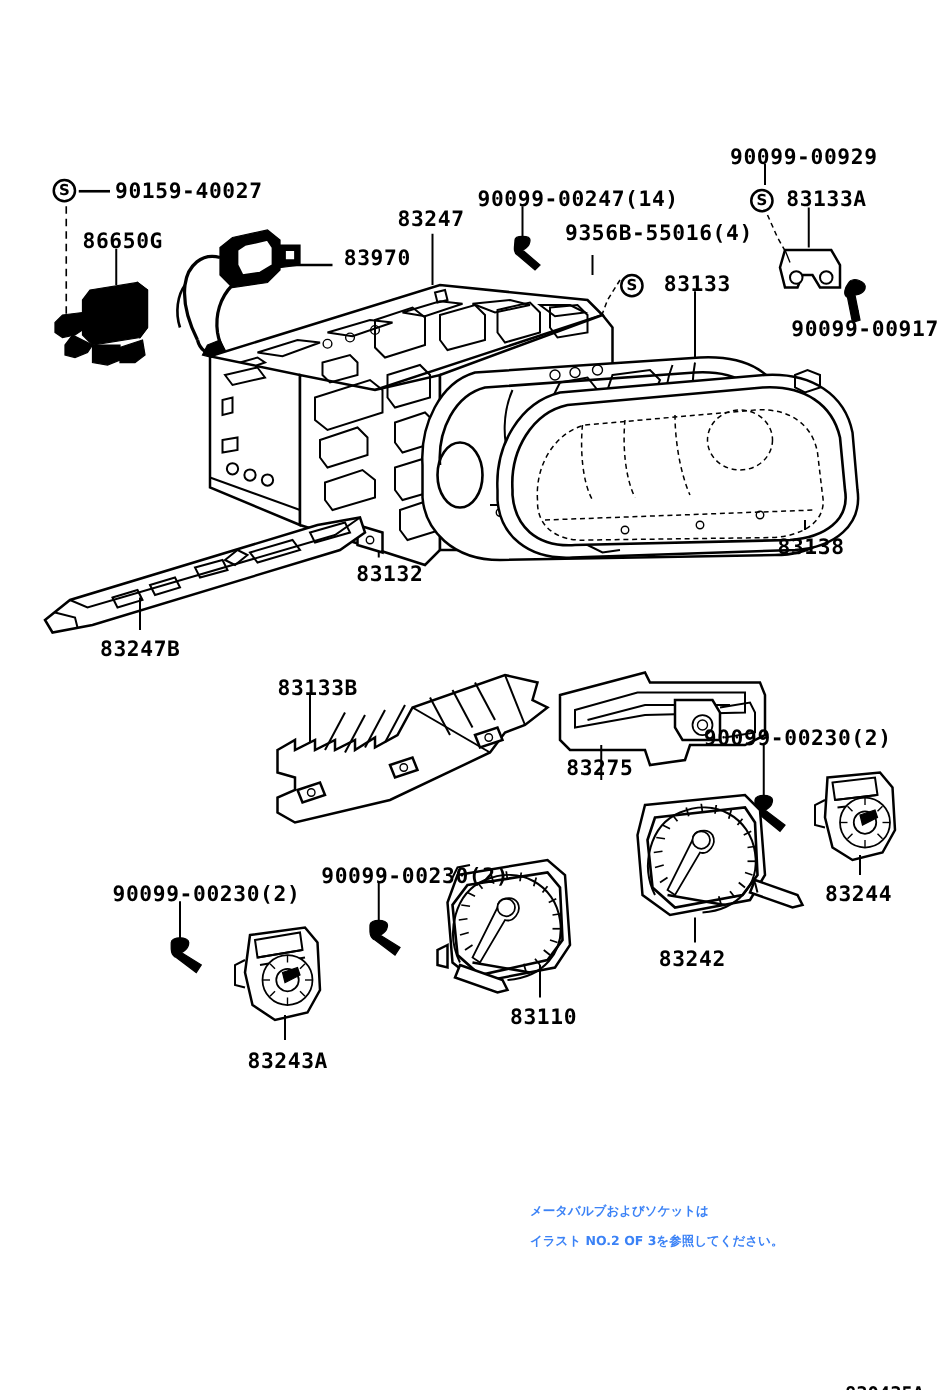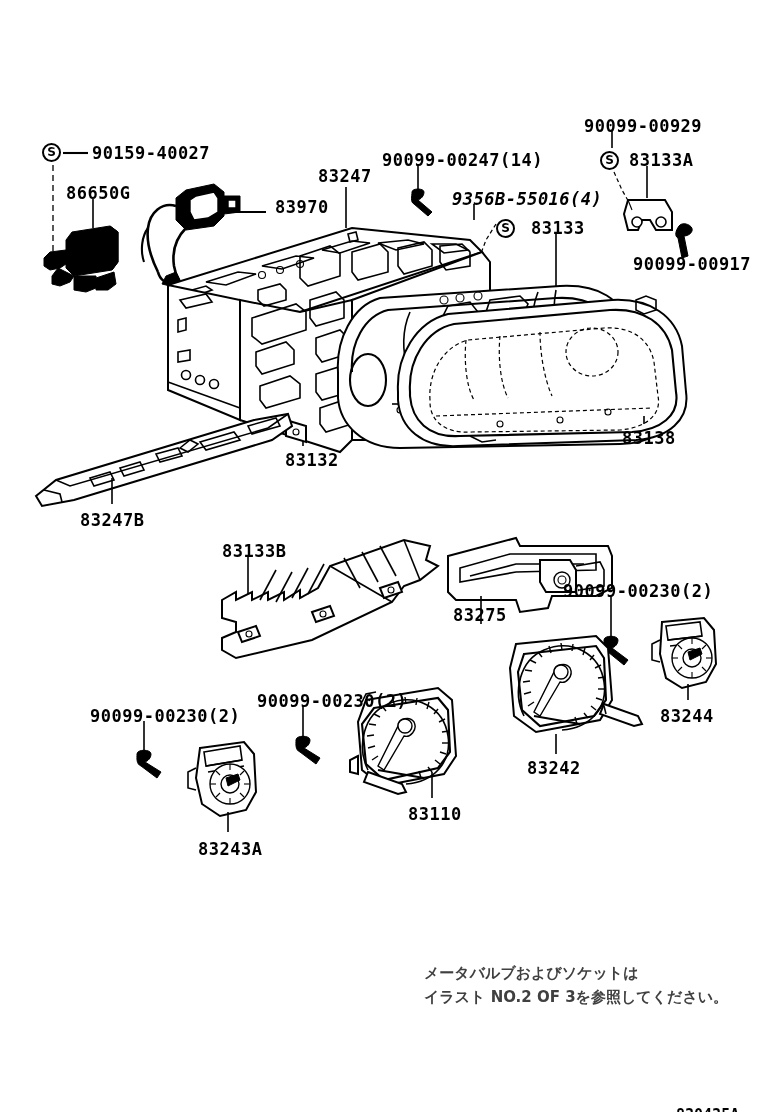--- a/index.html
+++ b/index.html
@@ -22,22 +22,22 @@
     font-size:17px;
     letter-spacing:0.5px;
     color:#000;
     white-space:nowrap;
     line-height:1;
   }
   .jp{
     position:absolute;
     font-family:"DejaVu Sans","Liberation Sans",sans-serif;
     font-weight:bold;
-    font-size:15px;
-    color:#404040;
+    font-size:10px;
+    color:#3b82f6;
     white-space:nowrap;
     line-height:1.55;
   }
   .foot{
     position:absolute;
     font-family:"DejaVu Sans Mono","Liberation Mono",monospace;
     font-weight:bold;
     font-size:15px;
     color:#000;
     white-space:nowrap;
@@ -404,21 +404,21 @@
 
 <div class="scircle" style="left:42px;top:143px;">S</div>
 <div class="scircle" style="left:496px;top:219px;">S</div>
 <div class="scircle" style="left:600px;top:151px;">S</div>
 
 <div class="lbl" style="left:92px;top:145px;">90159-40027</div>
 <div class="lbl" style="left:66px;top:185px;">86650G</div>
 <div class="lbl" style="left:275px;top:199px;">83970</div>
 <div class="lbl" style="left:318px;top:168px;text-align:right;">83247</div>
 <div class="lbl" style="left:366px;top:152px;margin-left:16px;">90099-00247(14)</div>
-<div class="lbl" style="left:452px;top:191px;font-style:italic;">9356B-55016(4)</div>
+<div class="lbl" style="left:452px;top:179px;">9356B-55016(4)</div>
 <div class="lbl" style="left:560px;top:118px;margin-left:24px;">90099-00929</div>
 <div class="lbl" style="left:629px;top:152px;">83133A</div>
 <div class="lbl" style="left:531px;top:220px;">83133</div>
 <div class="lbl" style="left:633px;top:256px;">90099-00917</div>
 <div class="lbl" style="left:622px;top:430px;">83138</div>
 <div class="lbl" style="left:285px;top:452px;">83132</div>
 <div class="lbl" style="left:80px;top:512px;">83247B</div>
 <div class="lbl" style="left:222px;top:543px;">83133B</div>
 <div class="lbl" style="left:453px;top:607px;">83275</div>
 <div class="lbl" style="left:563px;top:583px;">90099-00230(2)</div>

